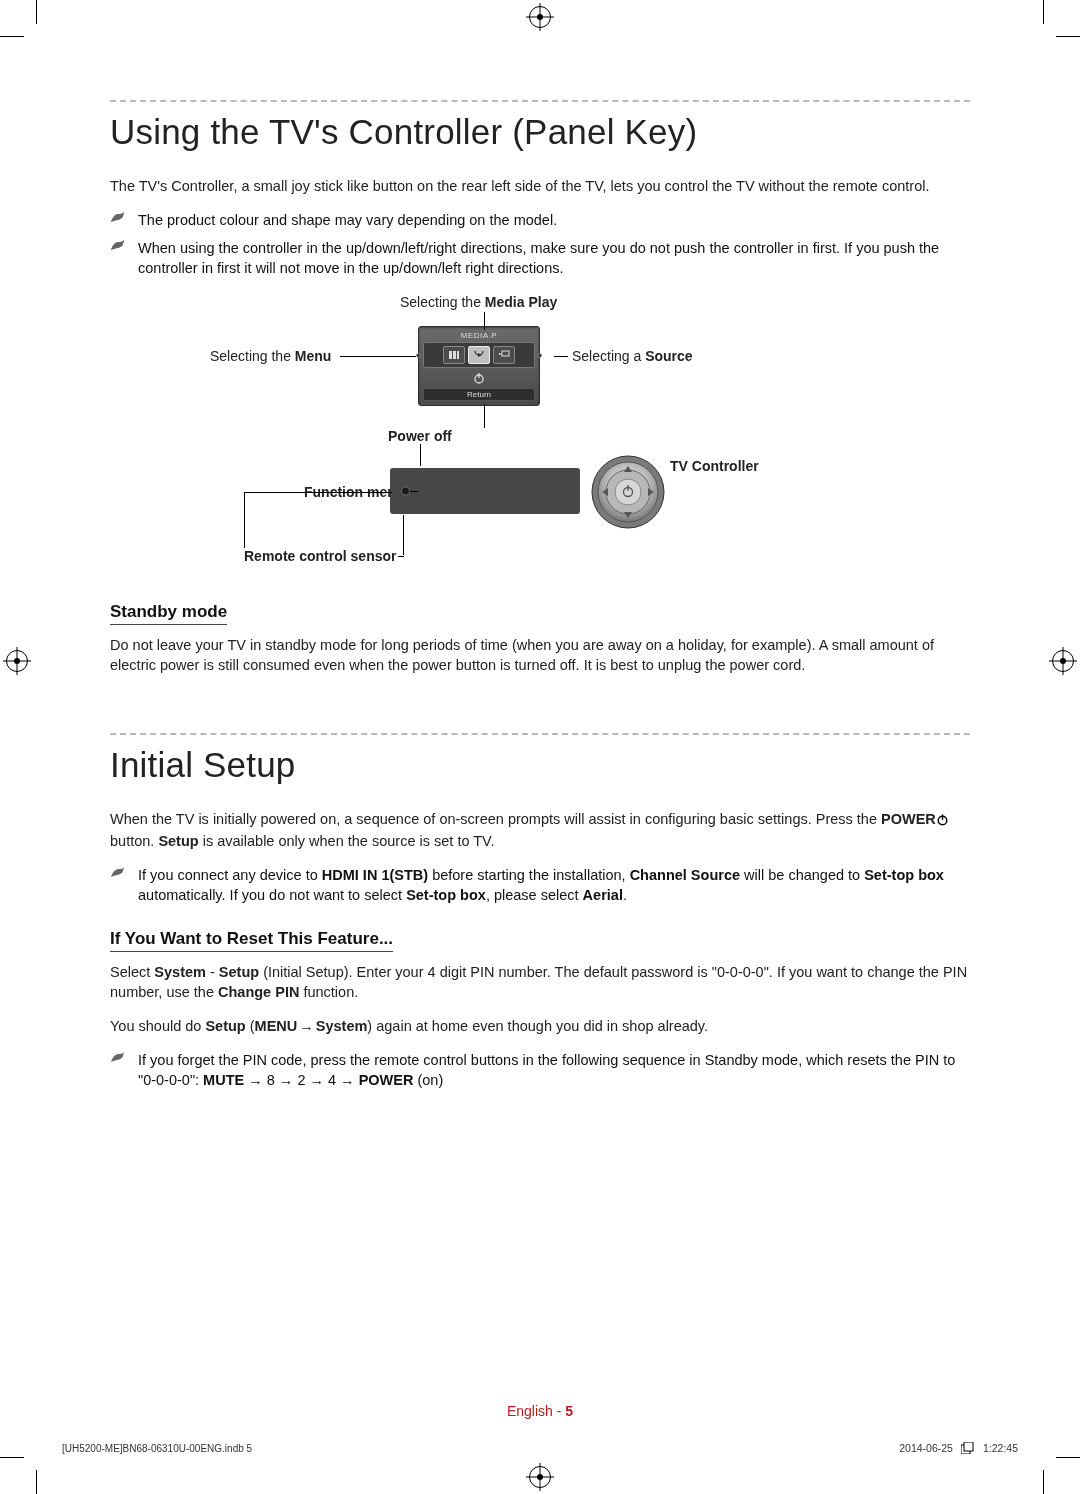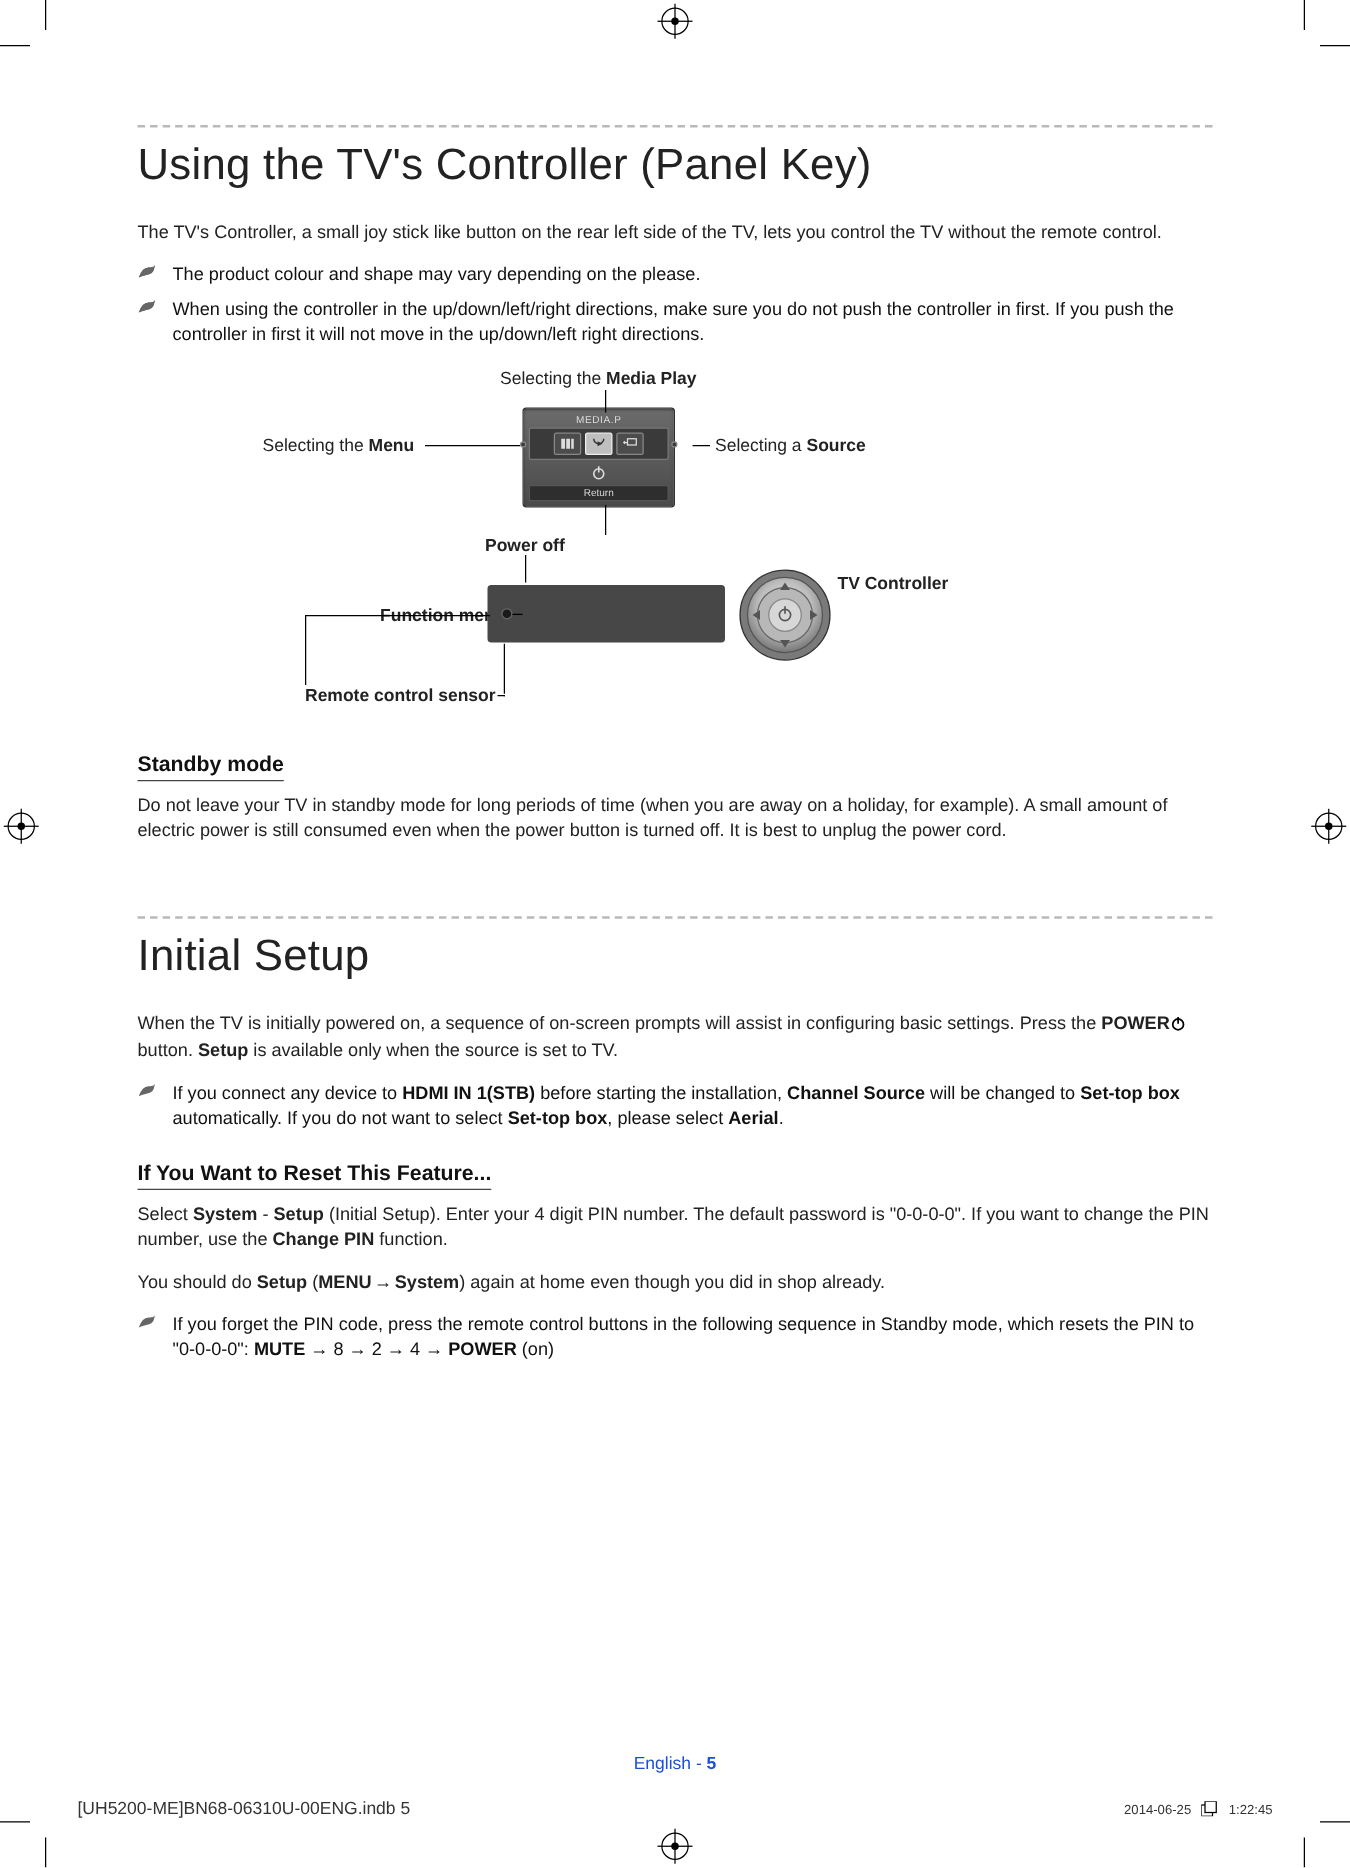--- a/index.html
+++ b/index.html
@@ -44,22 +44,22 @@
   .tv-panel { position: absolute; left: 280px; top: 182px; width: 190px; height: 46px; background: #474747; border-radius: 3px; }
   .tv-panel .sensor { position: absolute; left: 12px; top: 50%; width: 7px; height: 7px; background: #1b1b1b; border-radius: 50%; transform: translateY(-50%); box-shadow: 0 0 0 1px #666; }
   .joystick { position: absolute; left: 480px; top: 168px; }
   .joystick svg { display: block; }
   .line { position: absolute; background: #000; }
   .line.h { height: 1px; }
   .line.v { width: 1px; }
 
   
   .page-footer { position: absolute; left: 0; right: 0; bottom: -126px; text-align: center; }
-  .page-footer .lang { font-size: 14px; color: #1d4ed8; }
-  .print-footer-l { position: absolute; left: 62px; bottom: 40px; font-size: 14px; color: #333; }
+  .page-footer .lang { font-size: 14px; color: #b91c1c; }
+  .print-footer-l { position: absolute; left: 62px; bottom: 40px; font-size: 10px; color: #333; }
   .print-footer-r { position: absolute; right: 62px; bottom: 40px; font-size: 10.5px; color: #333; display: flex; align-items: center; gap: 8px; }
   .print-footer-r .pages { font-family: "Segoe UI", sans-serif; }
   .pages svg { vertical-align: -2px; }
 </style>
 </head>
 <body>
 
 <div class="sheet">
 
   <div class="crop h" style="left:0; top:36px;"></div>
@@ -99,21 +99,21 @@
               <path d="M1 11 Q4 2 10 3 Q13 3 14 1 L13 5 Q12 8 7 9 Q3 10 1 11 Z" fill="#666"></path>
             </svg>
         </span>
       </li>
       <li>
         <span class="note-icon">
           <svg width="16" height="14" viewBox="0 0 16 14">
               <path d="M1 11 Q4 2 10 3 Q13 3 14 1 L13 5 Q12 8 7 9 Q3 10 1 11 Z" fill="#666"></path>
             </svg>
         </span>
-        <span>The product colour and shape may vary depending on the please.</span>
+        <span>The product colour and shape may vary depending on the model.</span>
       </li>
       <li>
         <span class="note-icon">
           <svg width="16" height="14" viewBox="0 0 16 14">
               <path d="M1 11 Q4 2 10 3 Q13 3 14 1 L13 5 Q12 8 7 9 Q3 10 1 11 Z" fill="#666"></path>
             </svg>
         </span>
       </li>
       <li>
         <span class="note-icon">

